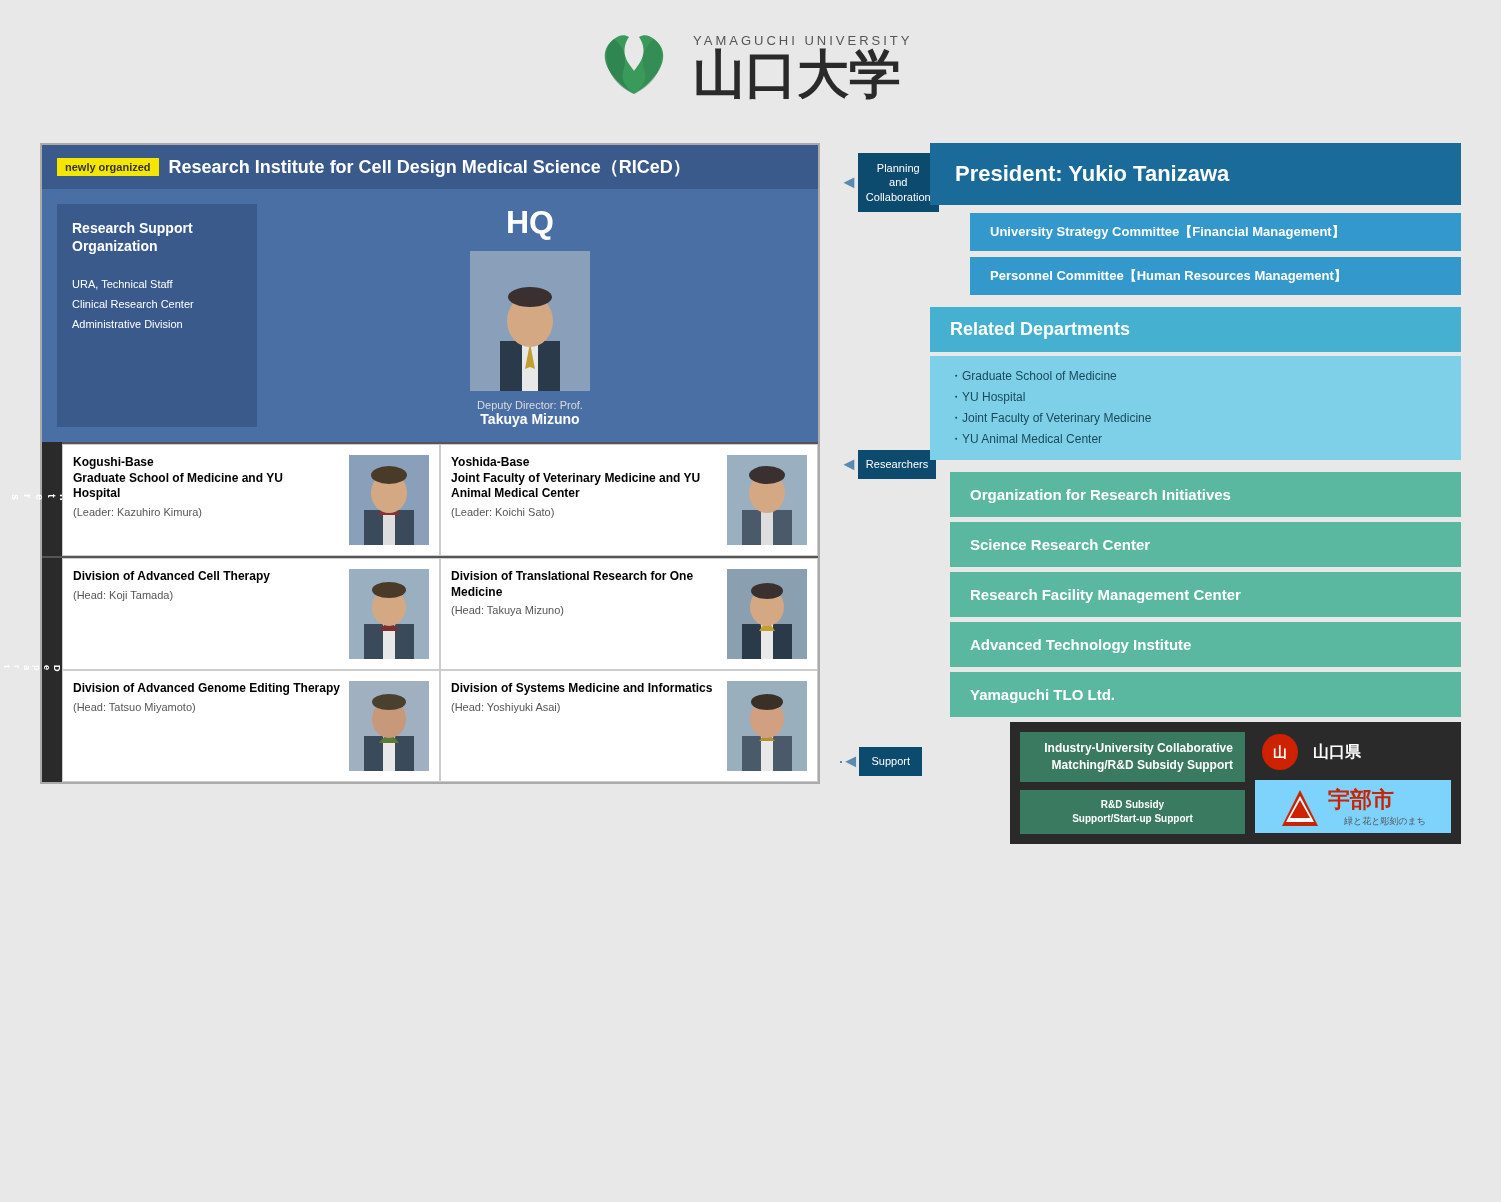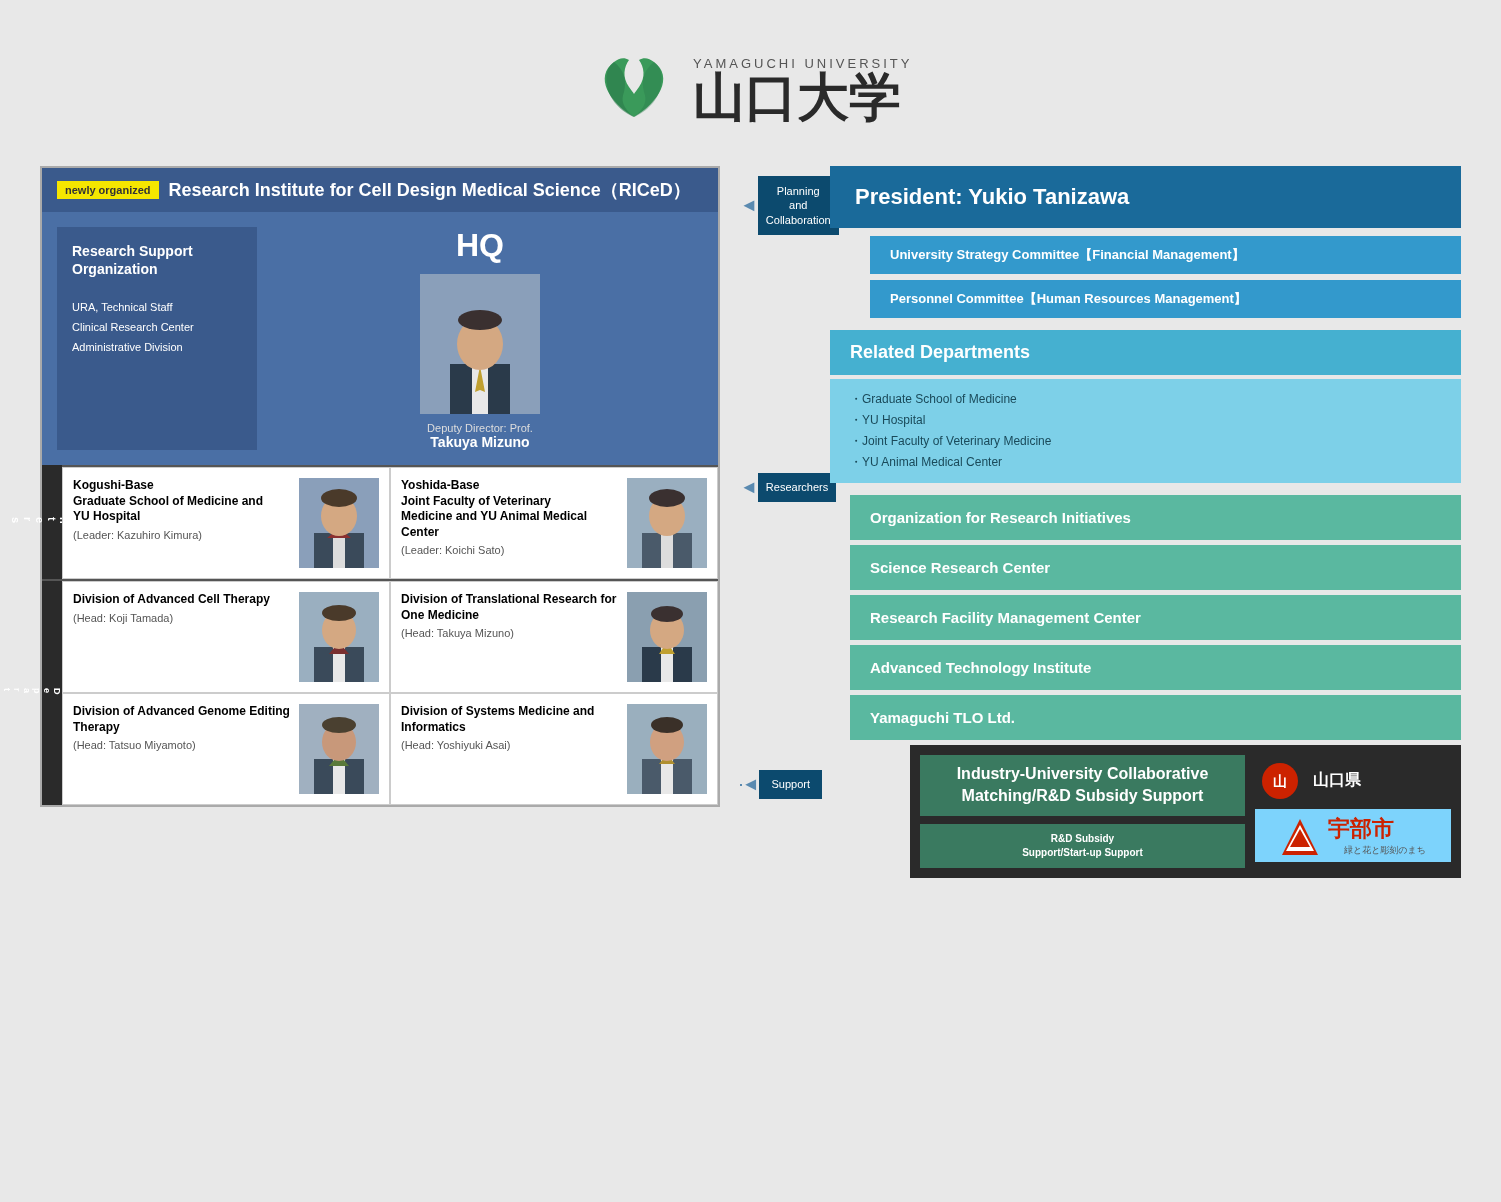--- a/index.html
+++ b/index.html
@@ -8,21 +8,21 @@
       font-family: Arial, sans-serif;
       width: 1501px;
       min-height: 1202px;
       position: relative;
       overflow: hidden;
     }
 
     
     .logo-area {
       text-align: center;
-      padding: 42px 0 20px;
+      padding: 19px 0 20px;
     }
     .logo-svg {
       display: inline-block;
       vertical-align: middle;
       margin-right: 10px;
     }
     .logo-text-block {
       display: inline-block;
       vertical-align: middle;
       text-align: left;
@@ -43,21 +43,21 @@
     
     .main-content {
       display: flex;
       padding: 10px 40px 20px 40px;
       gap: 0;
       align-items: flex-start;
     }
 
     
     .left-panel {
-      width: 680px;
+      width: 780px;
       background: white;
       border: 2px solid #aaa;
       flex-shrink: 0;
       position: relative;
     }
 
     
     .left-header {
       background: #3a5a8c;
       padding: 10px 15px;
@@ -306,23 +306,23 @@
     .bottom-left {
       flex: 1;
       display: flex;
       flex-direction: column;
       gap: 8px;
     }
     .industry-box {
       background: #3a7a60;
       color: white;
       padding: 8px 12px;
-      font-size: 16px;
-      font-weight: bold;
-      text-align: center;
+      font-size: 12px;
+      font-weight: bold;
+      text-align: right;
       line-height: 1.4;
     }
     .rnd-box {
       background: #3a7a60;
       color: white;
       padding: 8px 12px;
       font-size: 10px;
       font-weight: bold;
       text-align: center;
       line-height: 1.4;

